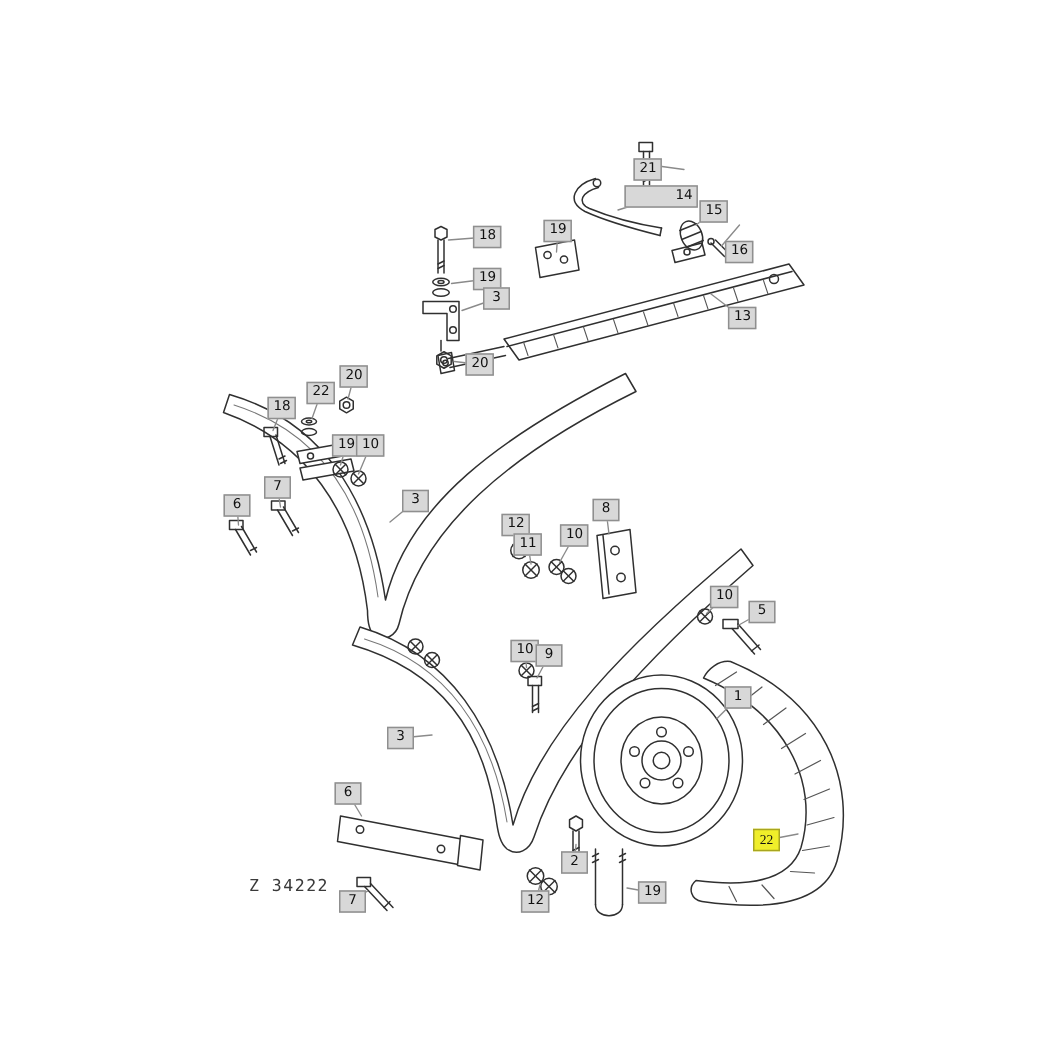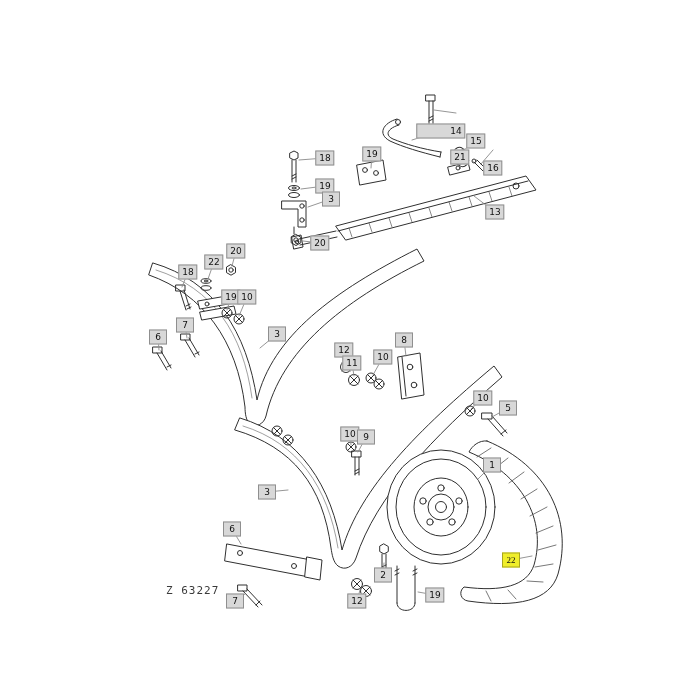--- a/index.html
+++ b/index.html
@@ -320,21 +320,21 @@
           <line x1="232" y1="529" x2="241" y2="544"></line>
           <line x1="383" y1="575" x2="384" y2="563"></line>
           <line x1="357" y1="601" x2="360" y2="590"></line>
           <line x1="235" y1="601" x2="245" y2="594"></line>
           <line x1="435" y1="595" x2="418" y2="592"></line>
         </g>
     </g>
   </svg>
 
   <div class="callout-layer">
-      <div class="callout" style="left: 460px; top: 113px; margin-top: 44px;">21</div>
+      <div class="callout" style="left: 432px; top: 113px;">21</div>
       <div class="callout" style="left: 441px; top: 131px; padding-left: 33px;">14</div>
       <div class="callout" style="left: 476px; top: 141px;">15</div>
       <div class="callout" style="left: 493px; top: 150px; margin-top: 18px;">16</div>
       <div class="callout" style="left: 372px; top: 154px;">19</div>
       <div class="callout" style="left: 325px; top: 158px;">18</div>
       <div class="callout" style="left: 325px; top: 186px;">19</div>
       <div class="callout" style="left: 331px; top: 199px;">3</div>
       <div class="callout" style="left: 495px; top: 212px;">13</div>
       <div class="callout" style="left: 320px; top: 243px;">20</div>
       <div class="callout" style="left: 236px; top: 251px;">20</div>
@@ -356,14 +356,14 @@
       <div class="callout" style="left: 267px; top: 492px;">3</div>
       <div class="callout" style="left: 492px; top: 465px;">1</div>
       <div class="callout highlight" style="left: 511px; top: 560px; font-family: Liberation Serif, serif;">22</div>
       <div class="callout" style="left: 232px; top: 529px;">6</div>
       <div class="callout" style="left: 383px; top: 575px;">2</div>
       <div class="callout" style="left: 357px; top: 601px;">12</div>
       <div class="callout" style="left: 235px; top: 601px;">7</div>
       <div class="callout" style="left: 435px; top: 595px;">19</div>
     </div>
 
-  <div class="figcode">Z 63227</div>
+  <div class="figcode">Z 34222</div>
 </div>
 
 </body></html>

